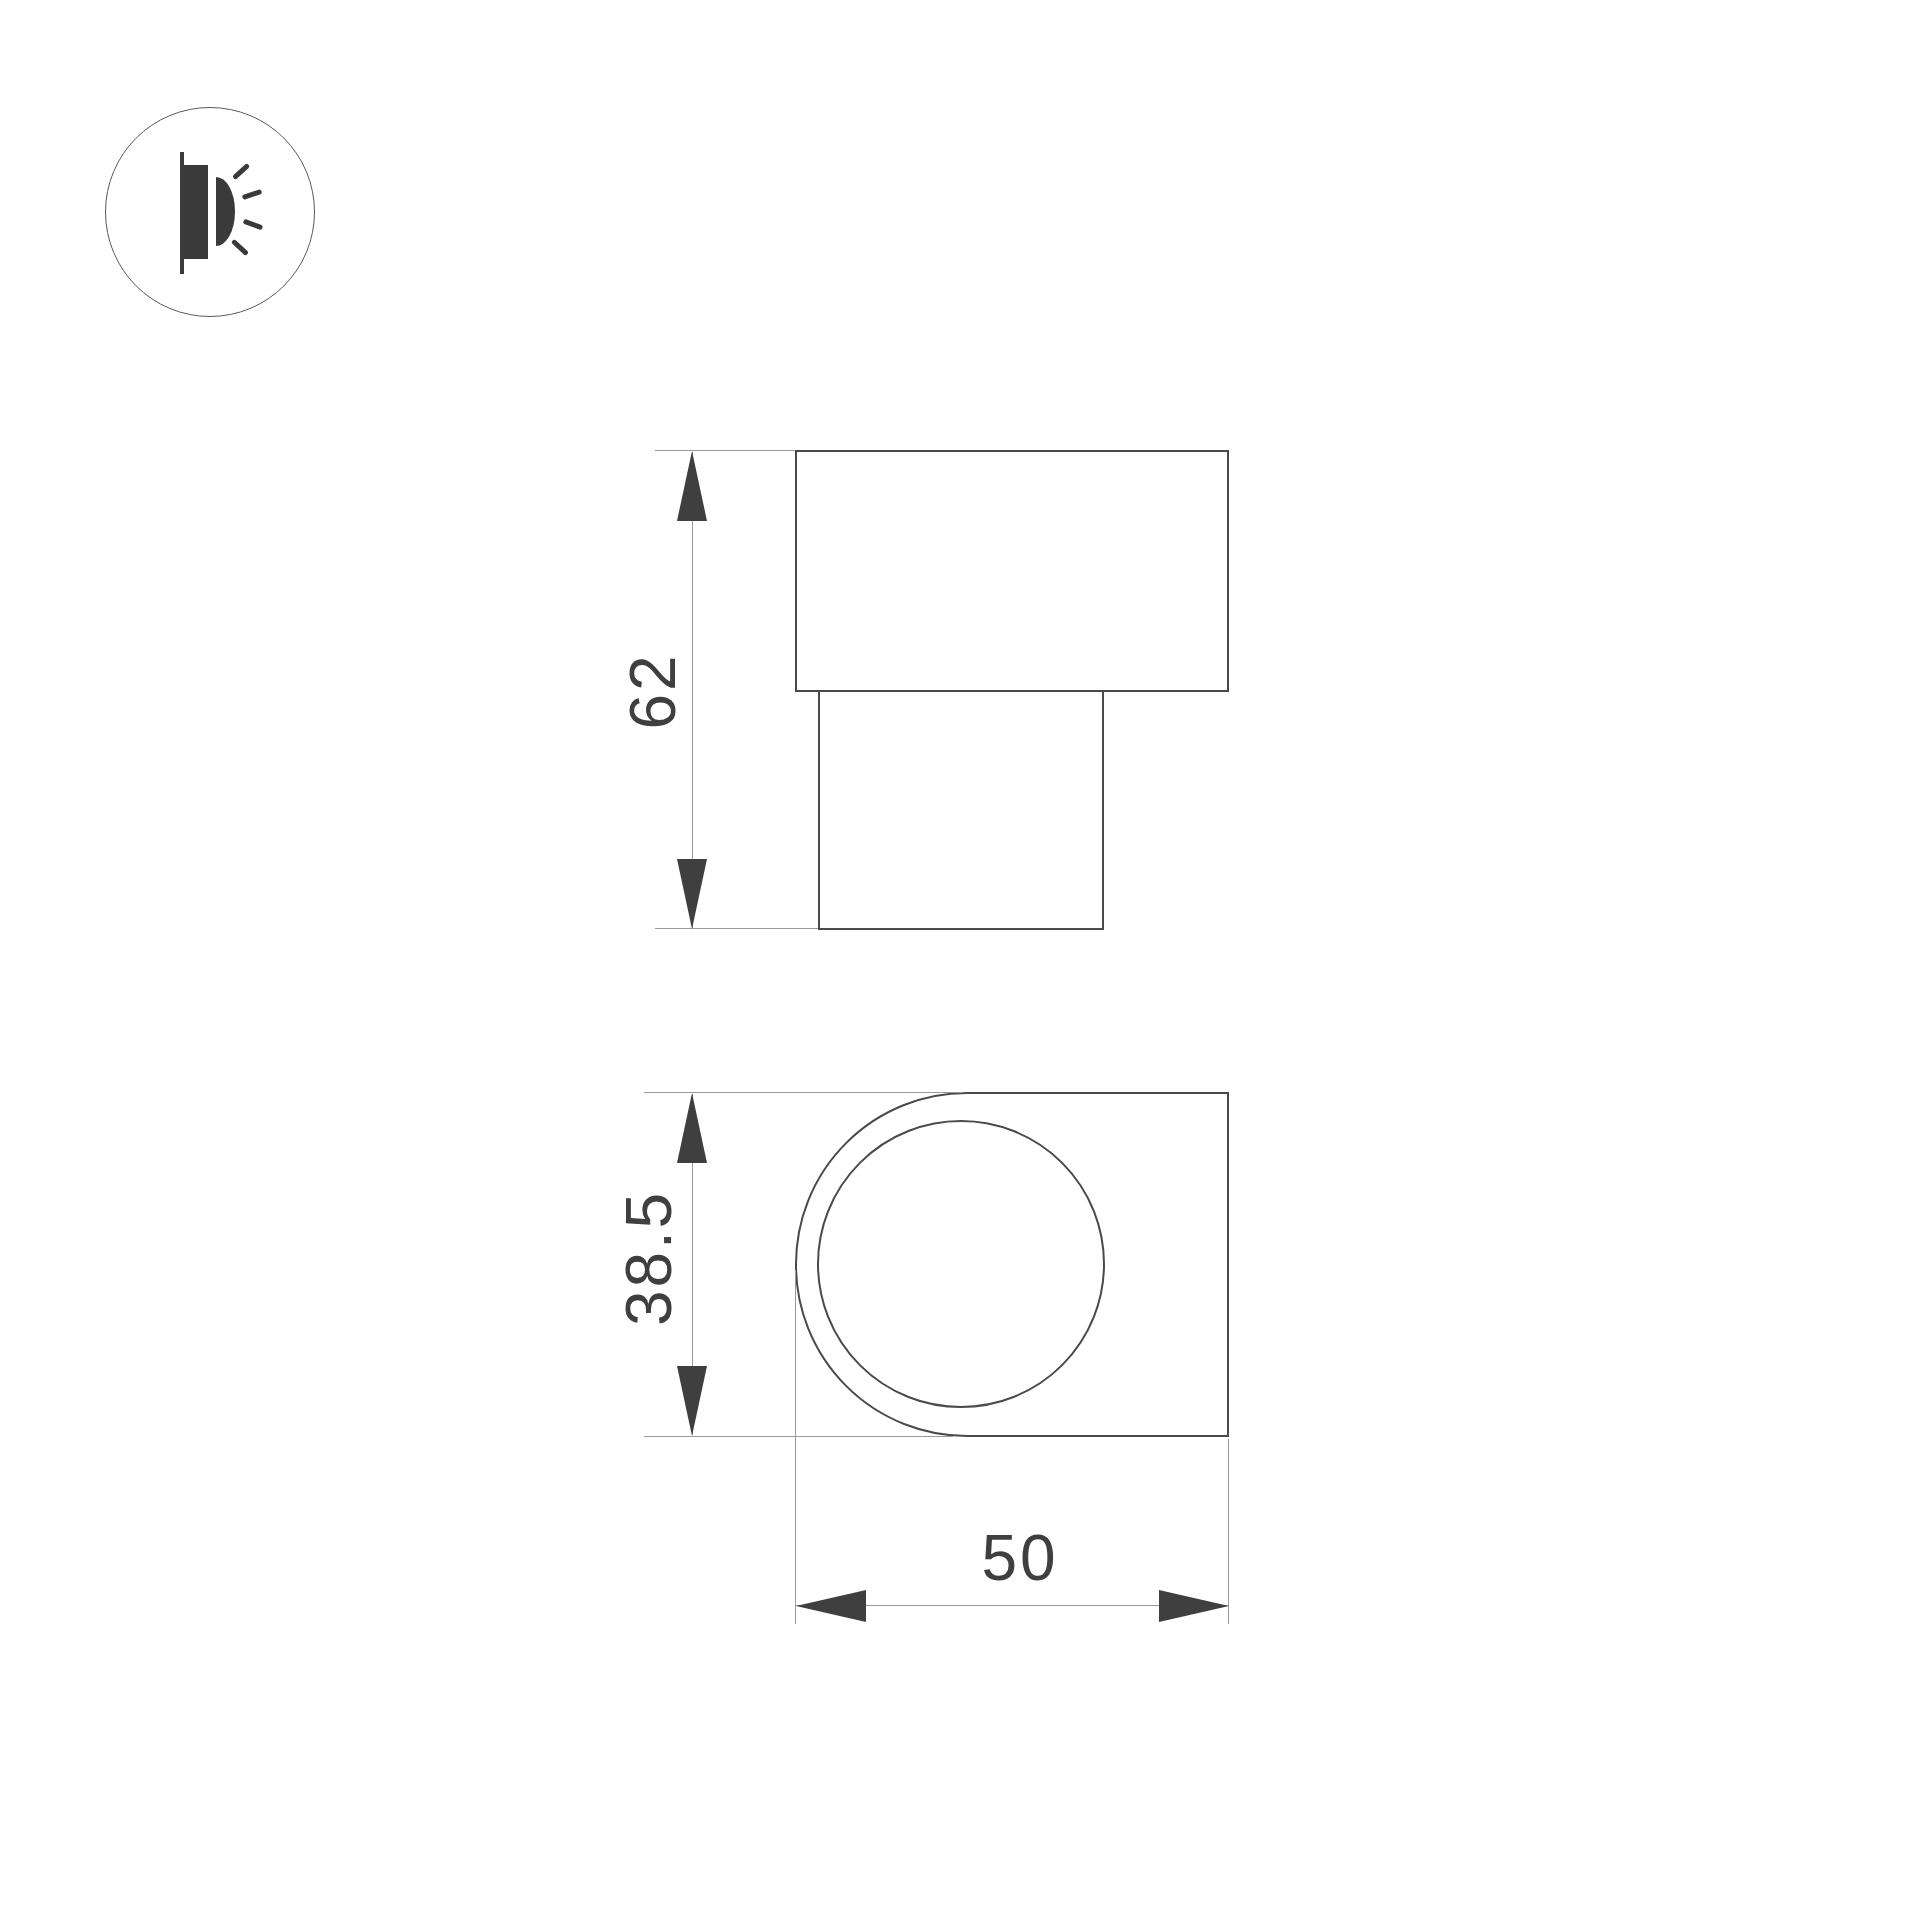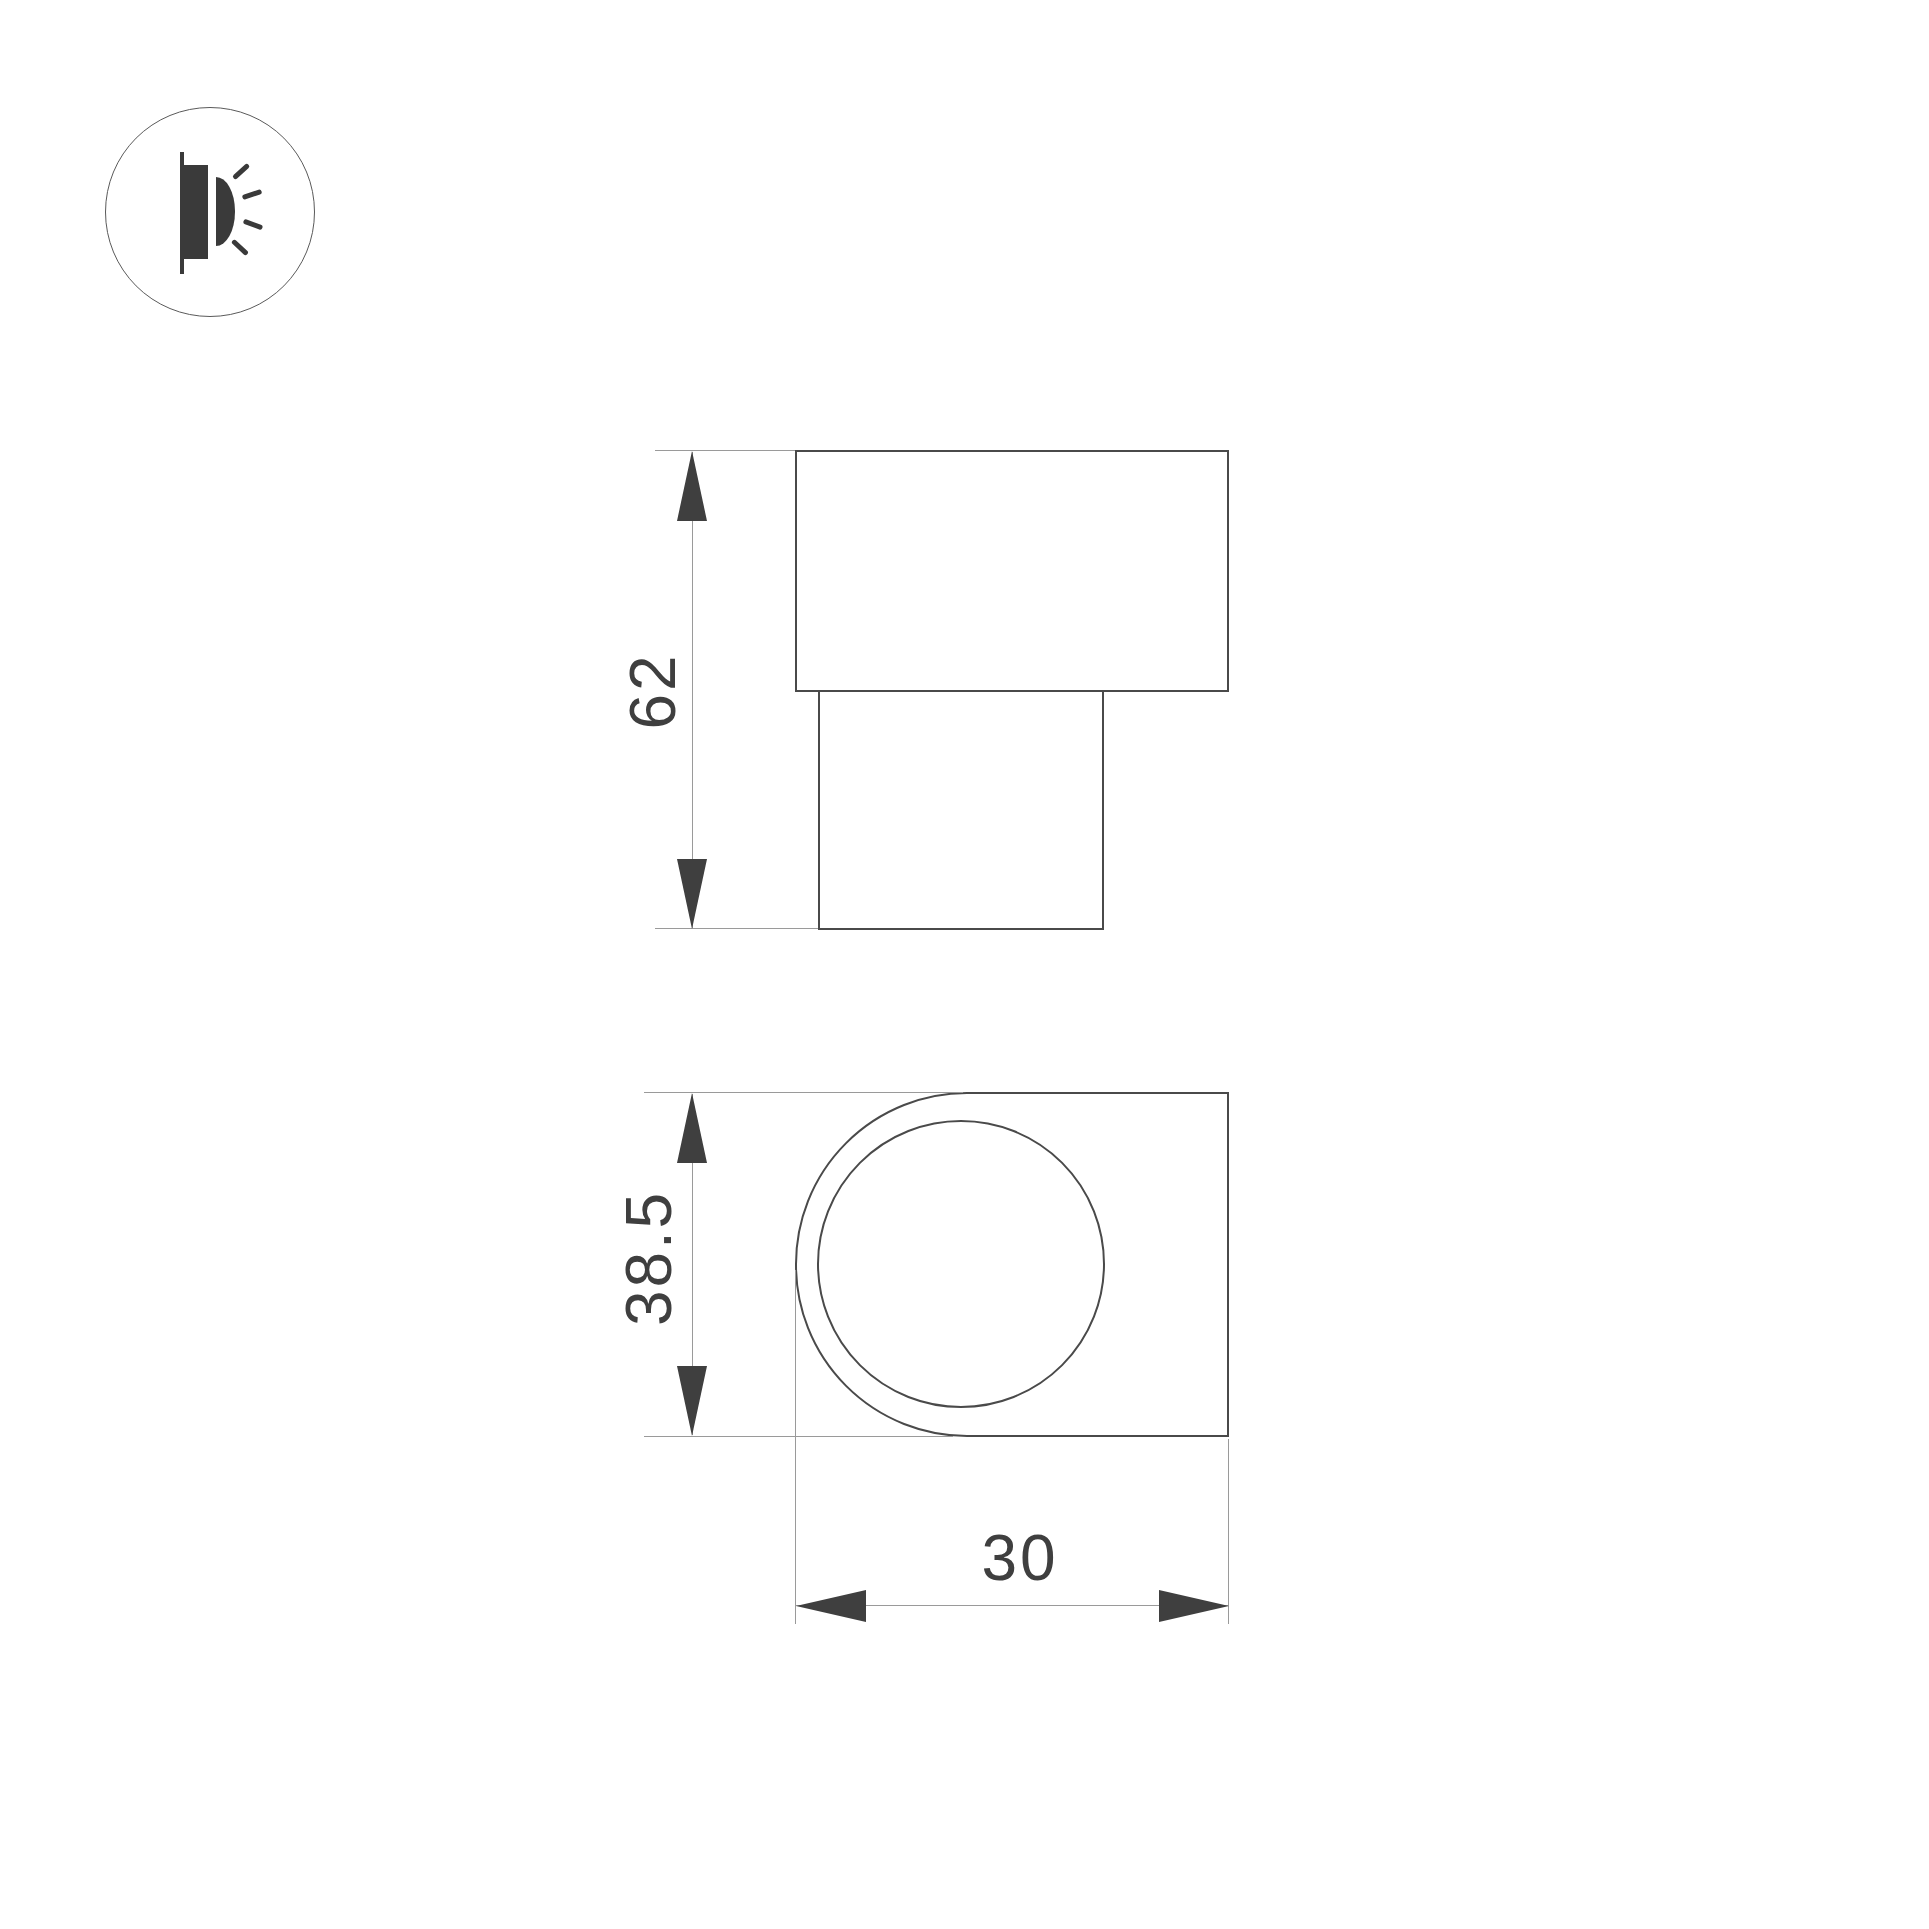--- a/index.html
+++ b/index.html
@@ -130,17 +130,17 @@
     <div class="thin-v" style="left:1228px; top:1439px; height:185px;"></div>
 
     <div class="thin-v" style="left:692px; top:1094px; height:341px;"></div>
     <div class="arrow up" style="left:677px; top:1093px;"></div>
     <div class="arrow down" style="left:677px; top:1366px;"></div>
     <div class="dim-label vertical" style="left:649px; top:1258px;">38.5</div>
 
     <div class="thin-h" style="left:796px; top:1605px; width:433px;"></div>
     <div class="arrow left" style="left:796px; top:1590px;"></div>
     <div class="arrow right" style="left:1159px; top:1590px;"></div>
-    <div class="dim-label" style="left:1020px; top:1558px;">30</div>
+    <div class="dim-label" style="left:1020px; top:1558px;">50</div>
   </div>
 
 </div>
 
 
 </body></html>

